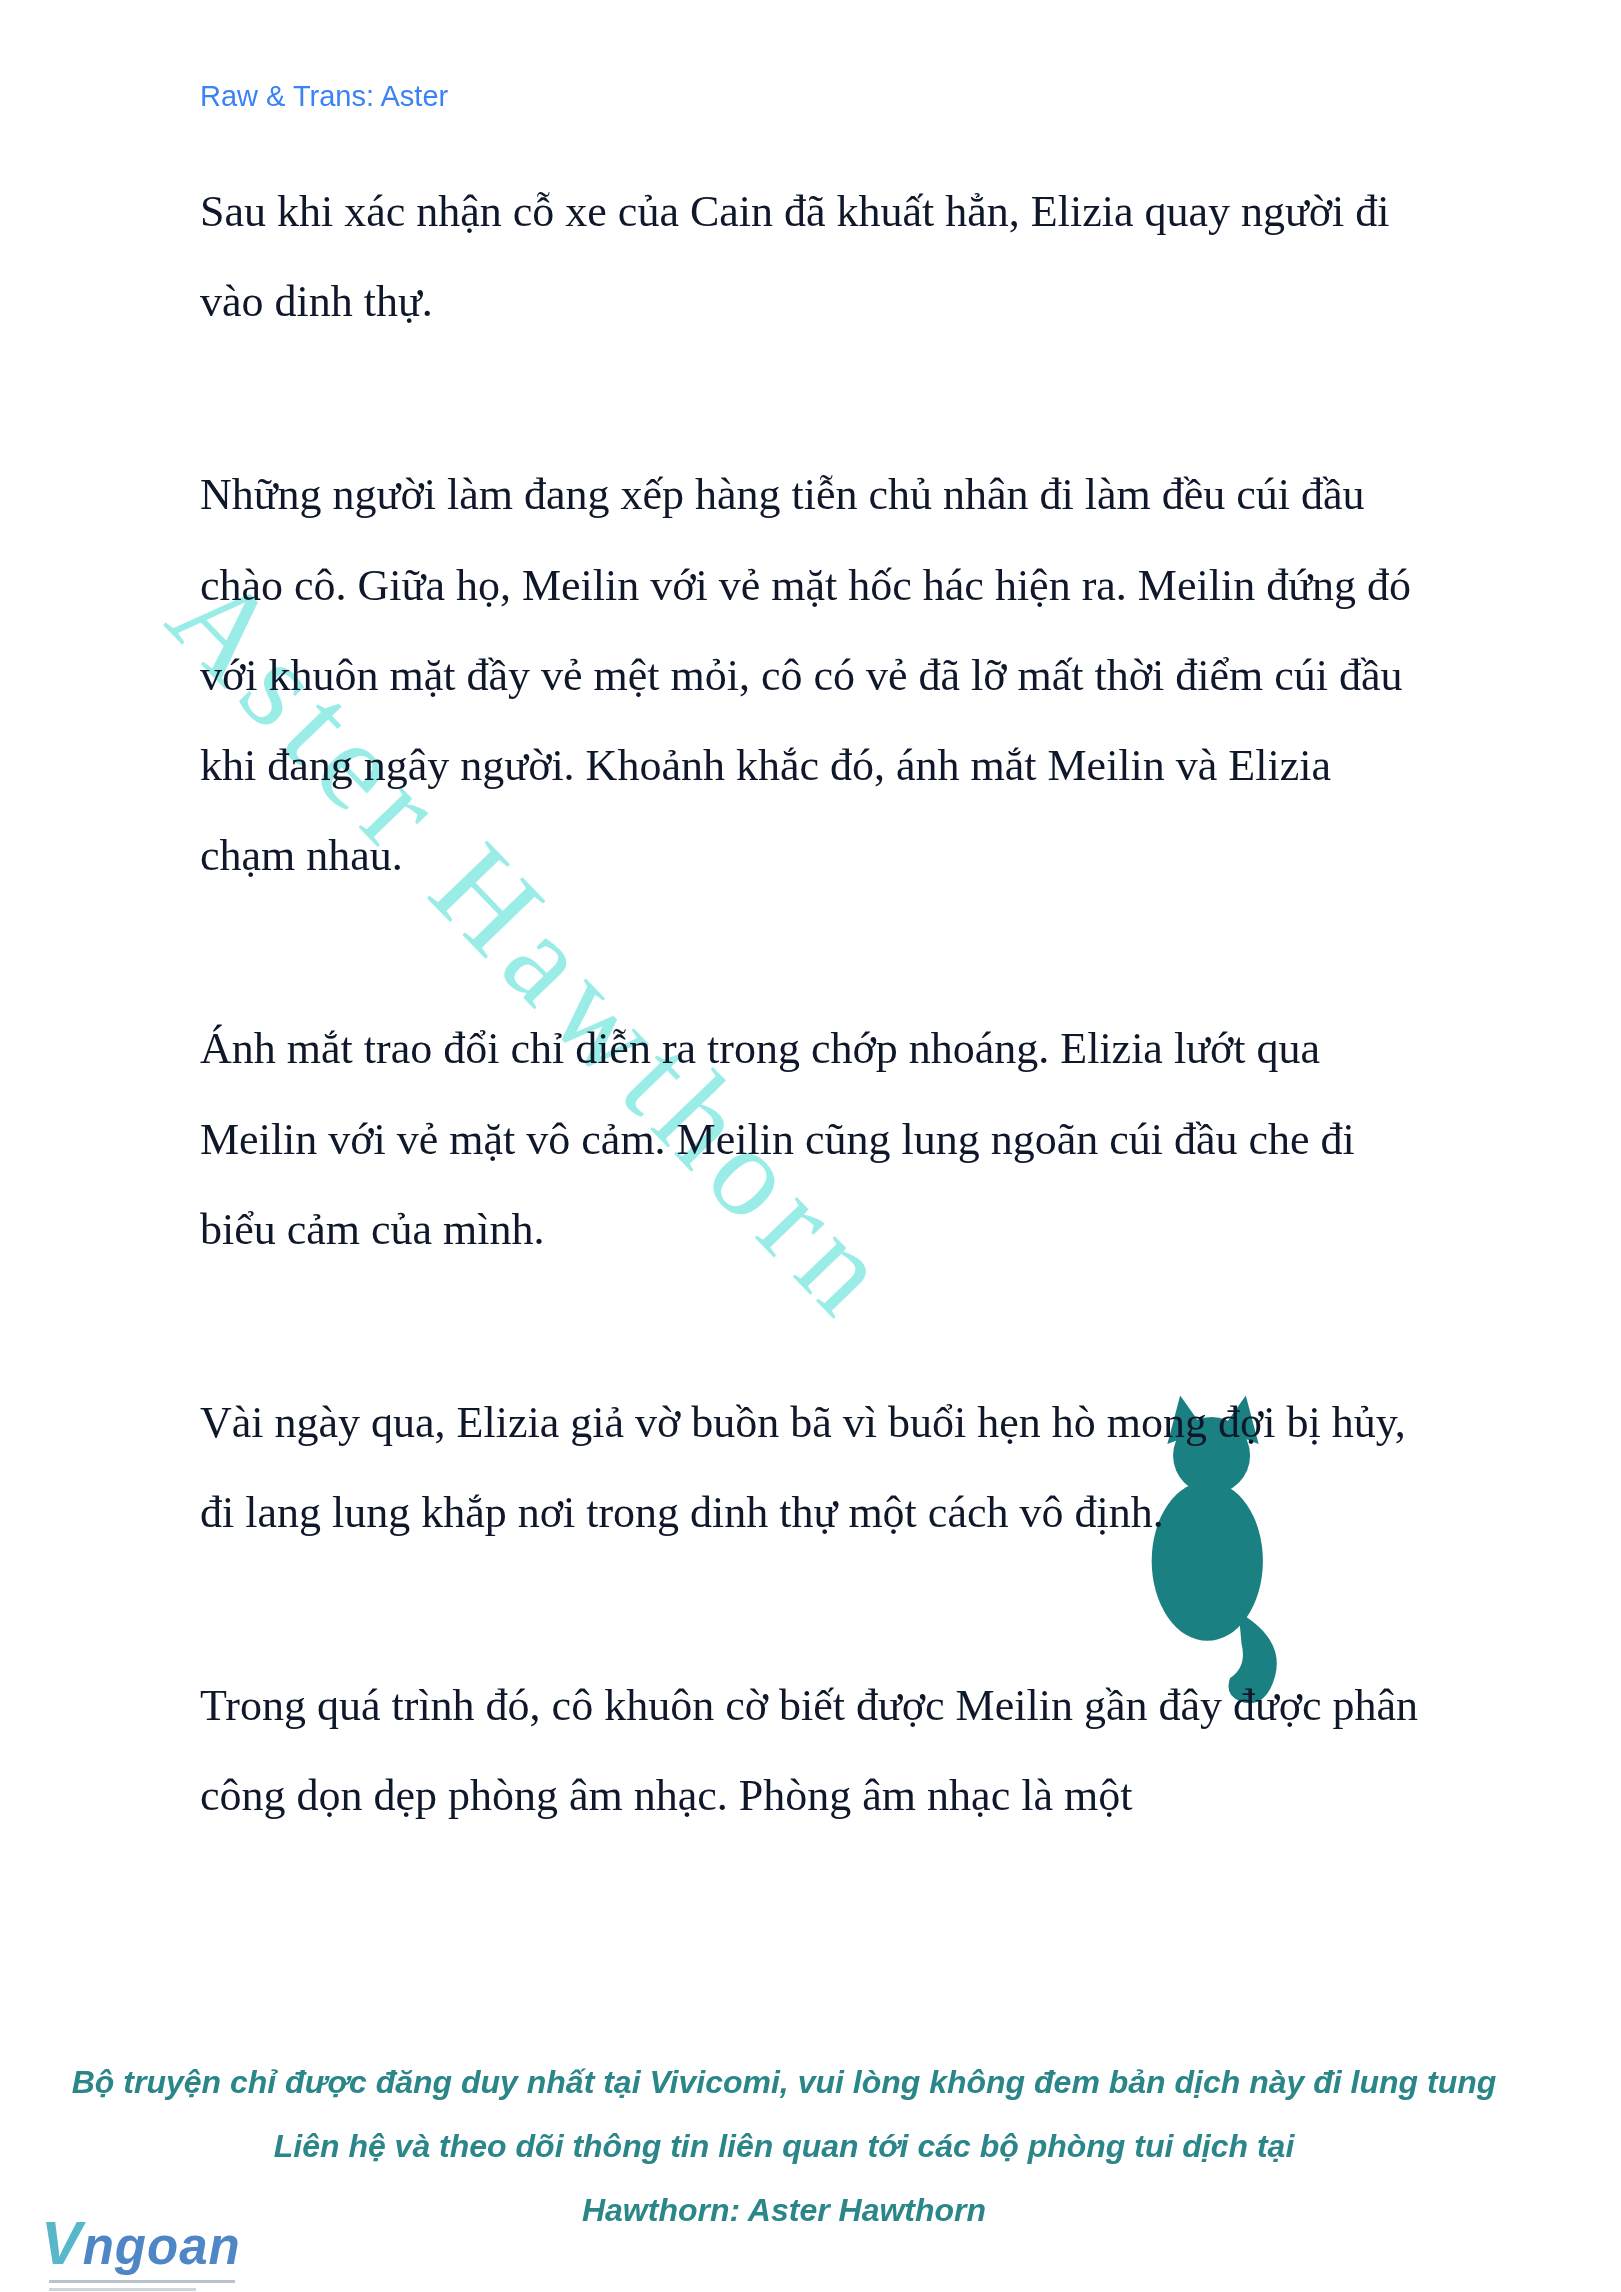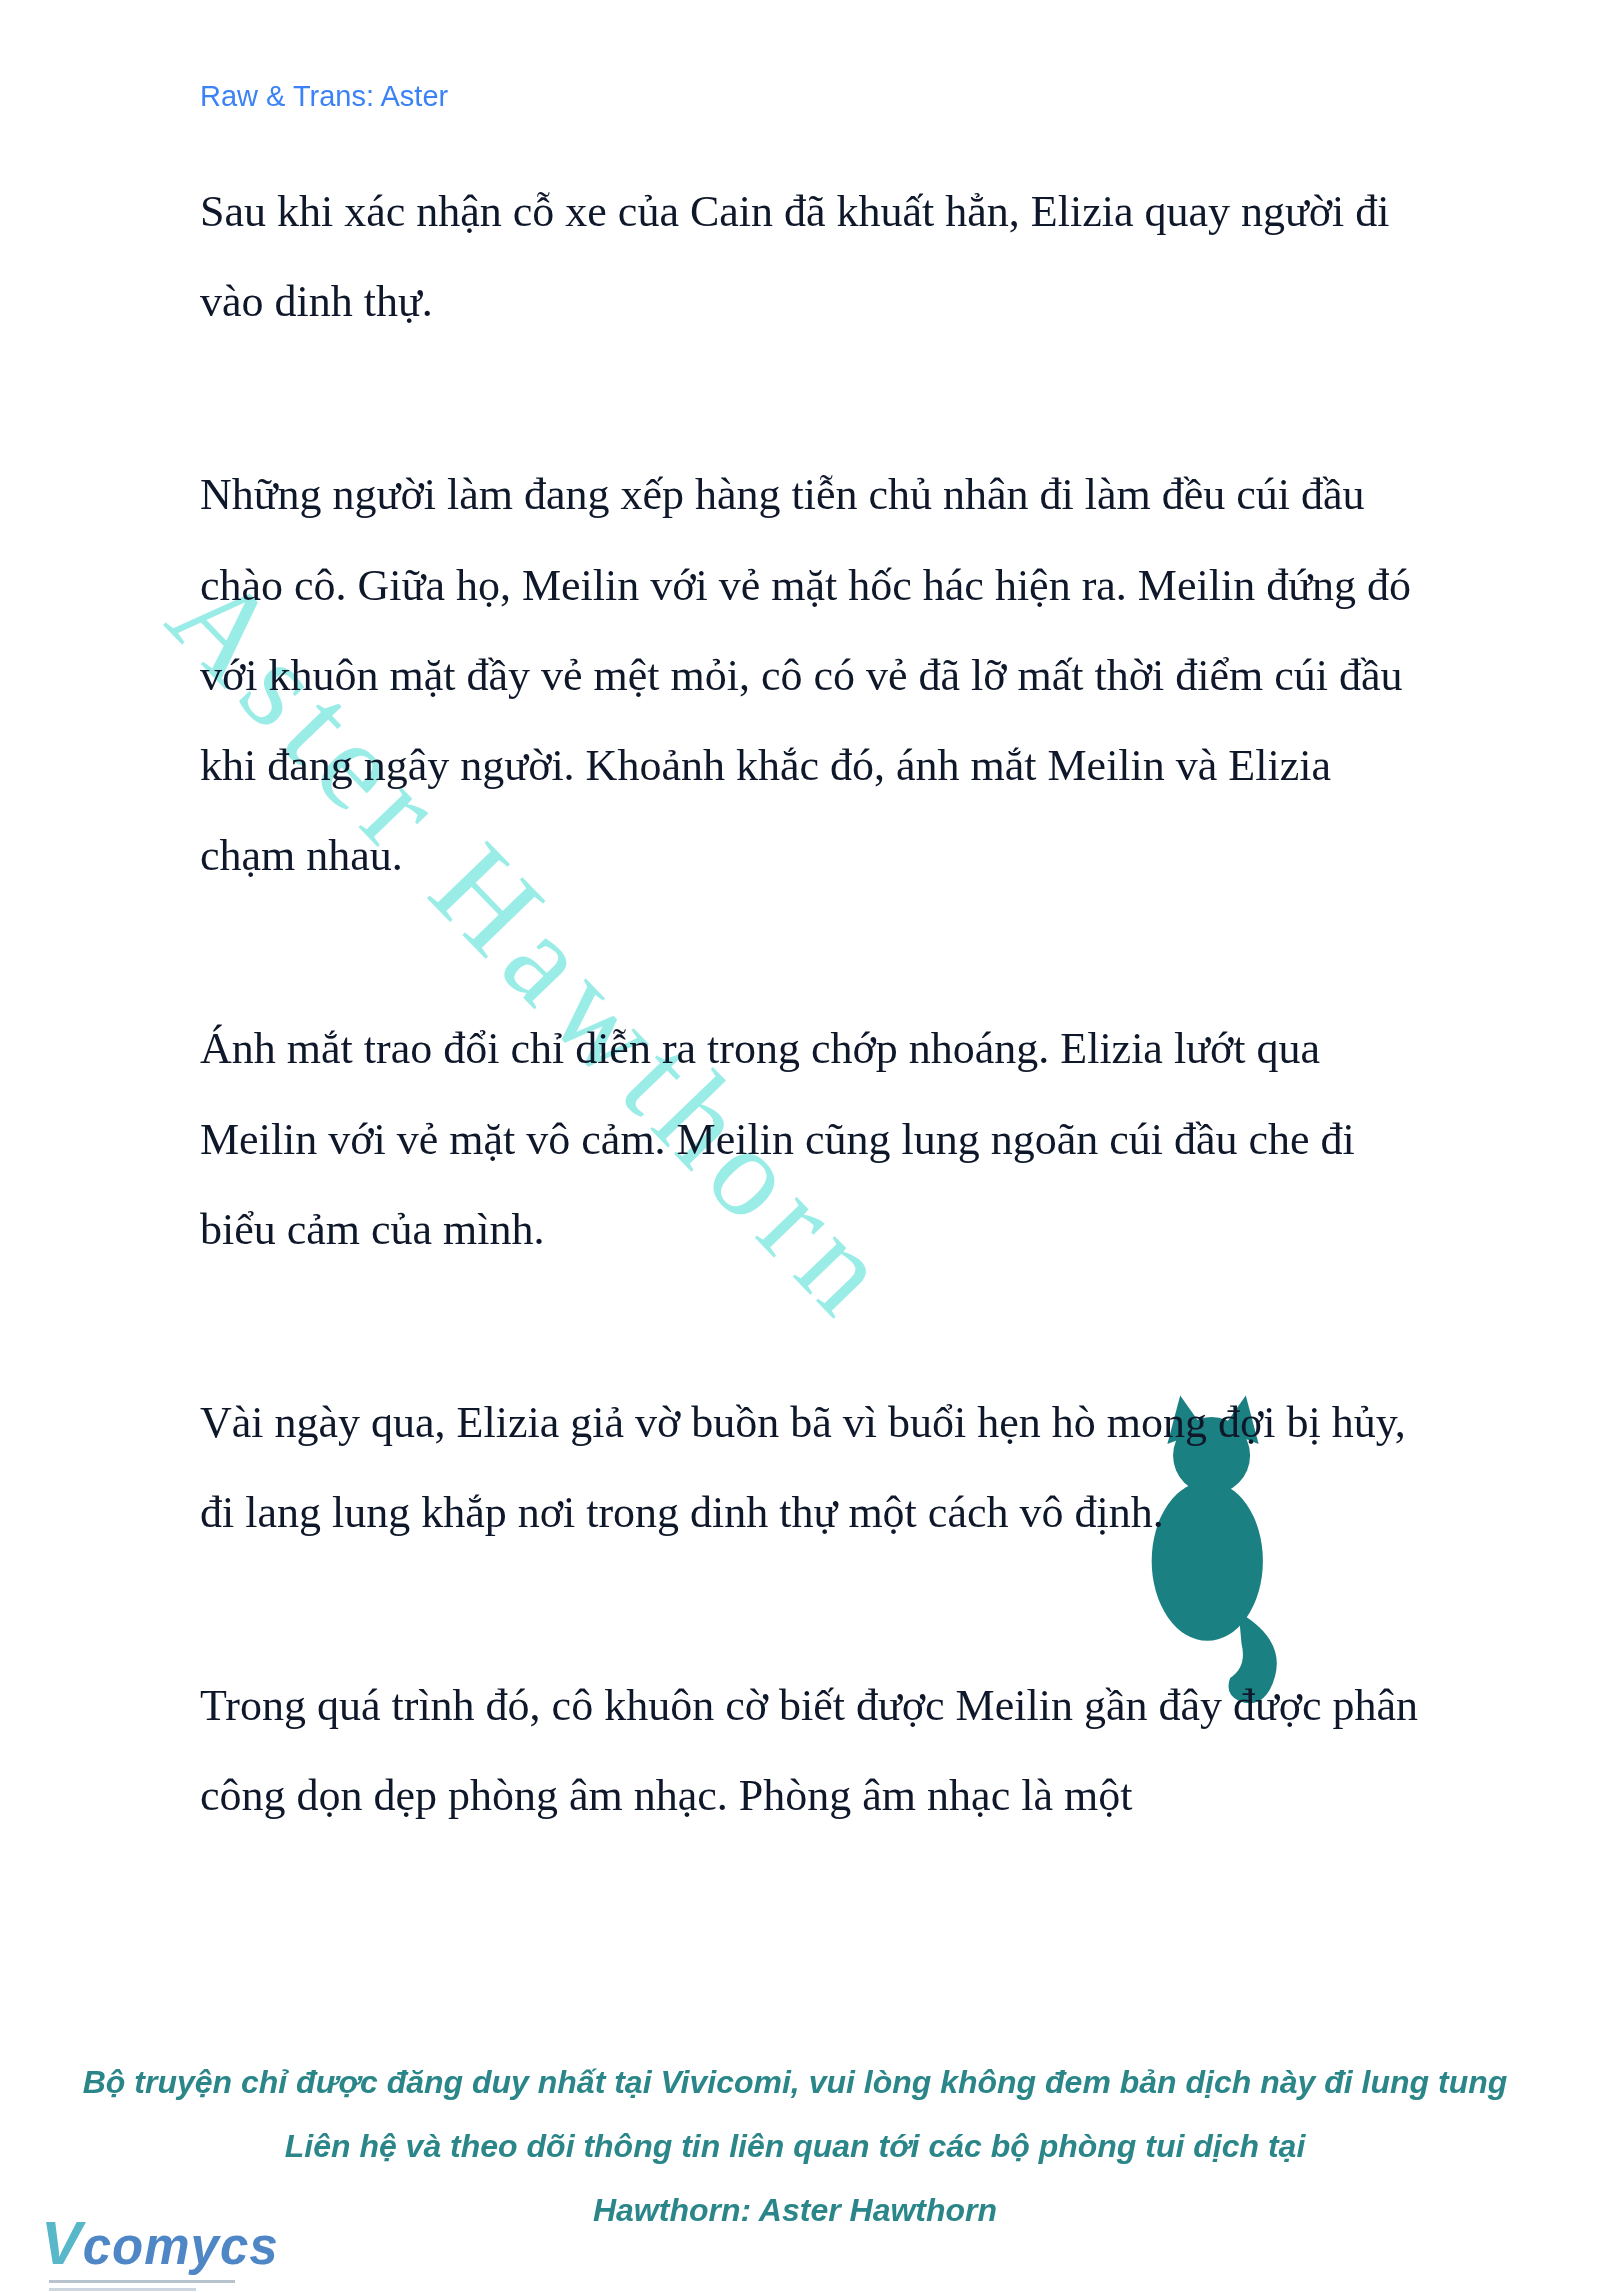--- a/index.html
+++ b/index.html
@@ -41,21 +41,20 @@
   }
   .page-body p{margin:0 0 103px 0;}
   
   .page-footer{
     position:absolute;left:0;top:2050px;width:1568px;
     text-align:center;z-index:1;
     font-family:"Liberation Sans", sans-serif;
     font-style:italic;font-weight:bold;
     font-size:32px;line-height:2.0;
     color:#2b8689;
-    margin-left:11px;
   }
   .page-footer div{margin:0;}
   
   .logo{
     position:absolute;left:41px;top:2213px;z-index:1;
     font-family:"Liberation Sans", sans-serif;
     font-style:italic;font-weight:bold;
     font-size:51px;line-height:1;
     color:#4f86c6;
     letter-spacing:1px;
@@ -103,21 +102,21 @@
     <p>Trong quá trình đó, cô khuôn cờ biết được Meilin gần đây được phân công dọn dẹp phòng âm nhạc. Phòng âm nhạc là một</p>
   </main>
 
   <div class="page-footer">
     <div>Bộ truyện chỉ được đăng duy nhất tại Vivicomi, vui lòng không đem bản dịch này đi lung tung</div>
     <div>Liên hệ và theo dõi thông tin liên quan tới các bộ phòng tui dịch tại</div>
     <div>Hawthorn: Aster Hawthorn</div>
   </div>
 
   <div class="logo">
-    <span class="logo-v">V</span><span>comycs</span>
+    <span class="logo-v">V</span><span>ngoan</span>
     <div class="logo-lines">
       <span></span>
         <span></span>
     </div>
   </div>
 
 </div>
 
 
 </body></html>

